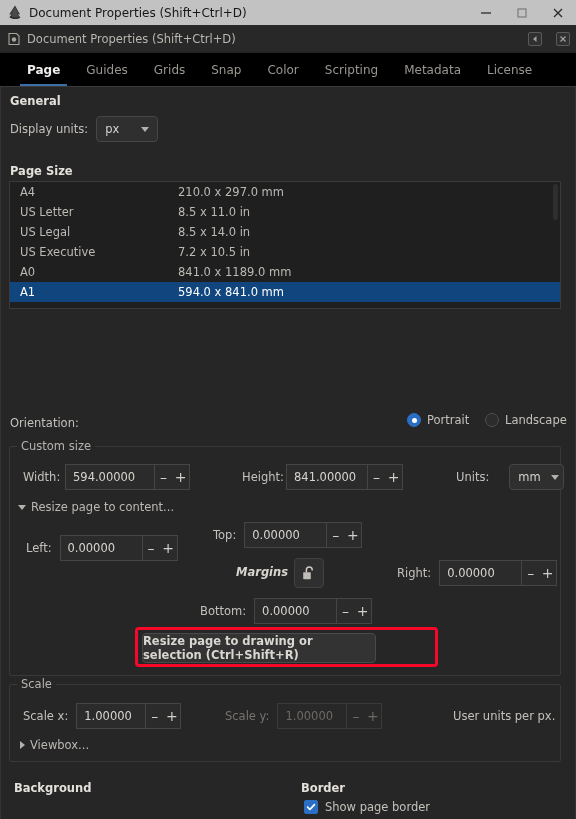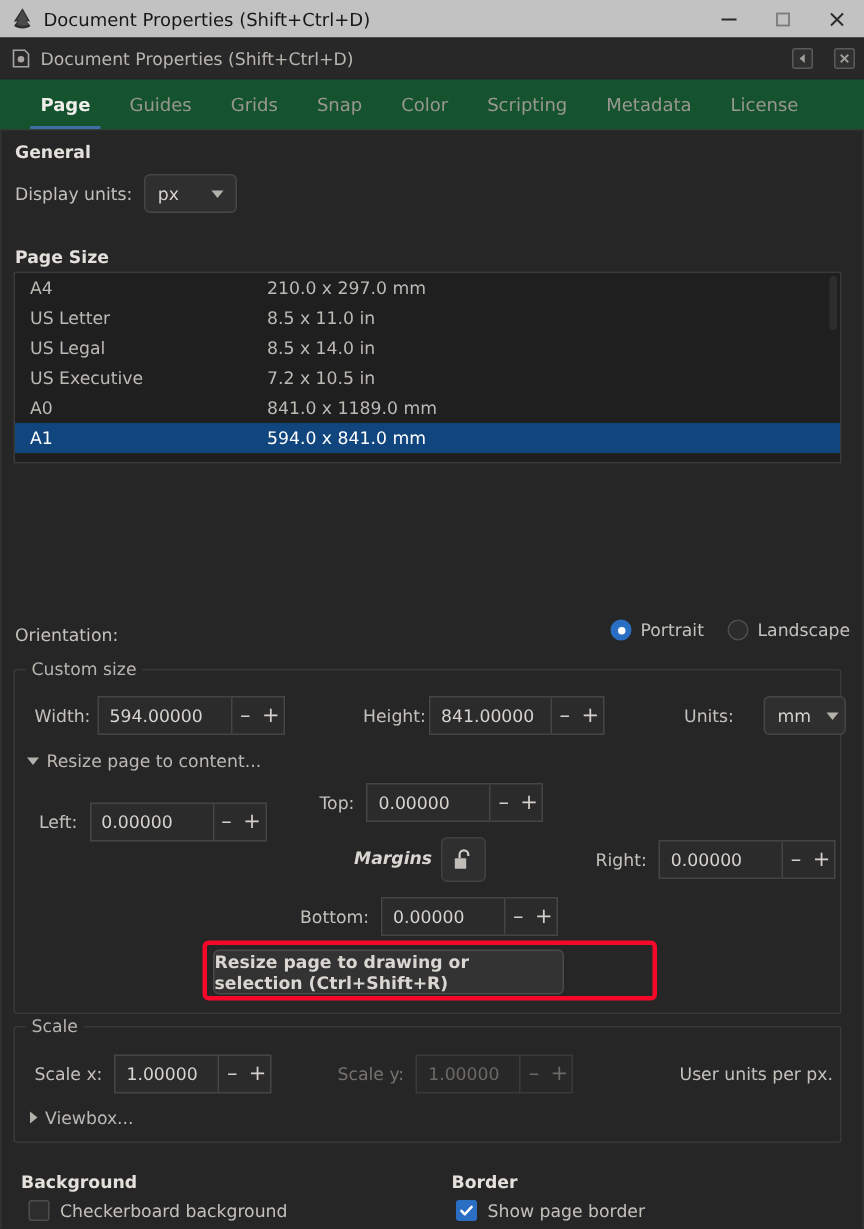--- a/index.html
+++ b/index.html
@@ -39,21 +39,21 @@
   .dh-title { flex: 1; color: #b9b6b1; font-size: 11.5px; white-space: nowrap; }
   .dh-btn {
     width: 14px; height: 14px; margin-left: 14px;
     border: 1px solid #5a5a5a; border-radius: 2px;
     display: flex; align-items: center; justify-content: center;
     background: #303030;
   }
 
   
   .tabs {
-    height: 34px; background: #14532d;
+    height: 34px; background: #000000;
     display: flex; align-items: stretch;
     padding-left: 14px; border-bottom: 1px solid #3a3a3a;
     position: relative;
   }
   .tab {
     display: flex; align-items: center; justify-content: center;
     padding: 0 13px; color: #9a9791; font-size: 12px;
     position: relative; white-space: nowrap;
   }
   .tab.active { color: #f0eeea; font-weight: bold; }
@@ -392,24 +392,20 @@
     </div>
 
     <div style="position:absolute;left:452px;top:622px;" class="lbl">User units per px.</div>
 
     <div style="position:absolute;left:19px;top:651px;" class="disc">
       <span class="tri-right"></span>
       <span>Viewbox...</span>
     </div>
 
     <div style="position:absolute;left:13px;top:694px;" class="sect-title">Background</div>
-    <div style="position:absolute;left:18px;top:713px;" class="row">
-      <span class="cbx"></span>
-      <span class="lbl" style="margin-left:7px;">Checkerboard background</span>
-    </div>
 
     <div style="position:absolute;left:300px;top:694px;" class="sect-title">Border</div>
     <div style="position:absolute;left:303px;top:713px;" class="row">
       <span class="cbx on">
         <svg width="10" height="10" viewBox="0 0 10 10">
             <path d="M1.6 5.2 L3.9 7.5 L8.4 2.6" fill="none" stroke="#fff" stroke-width="1.7" stroke-linecap="round" stroke-linejoin="round"></path>
           </svg>
       </span>
       <span class="lbl" style="margin-left:7px;">Show page border</span>
     </div>

